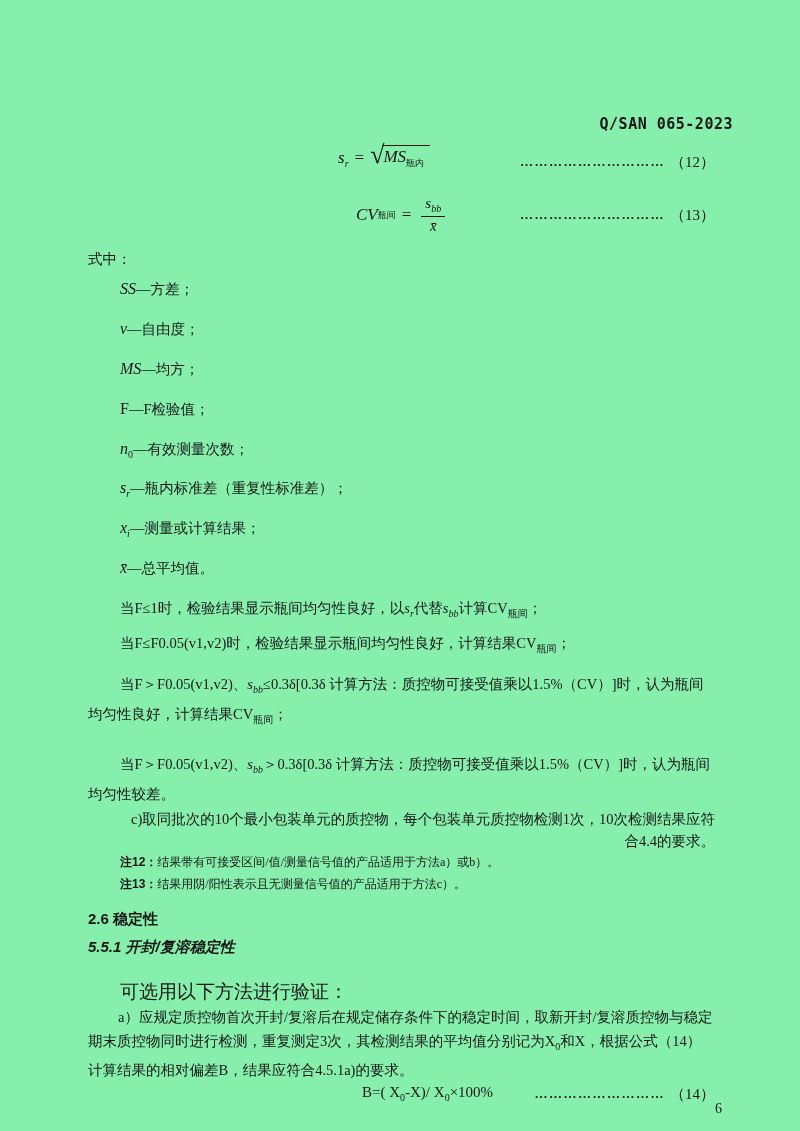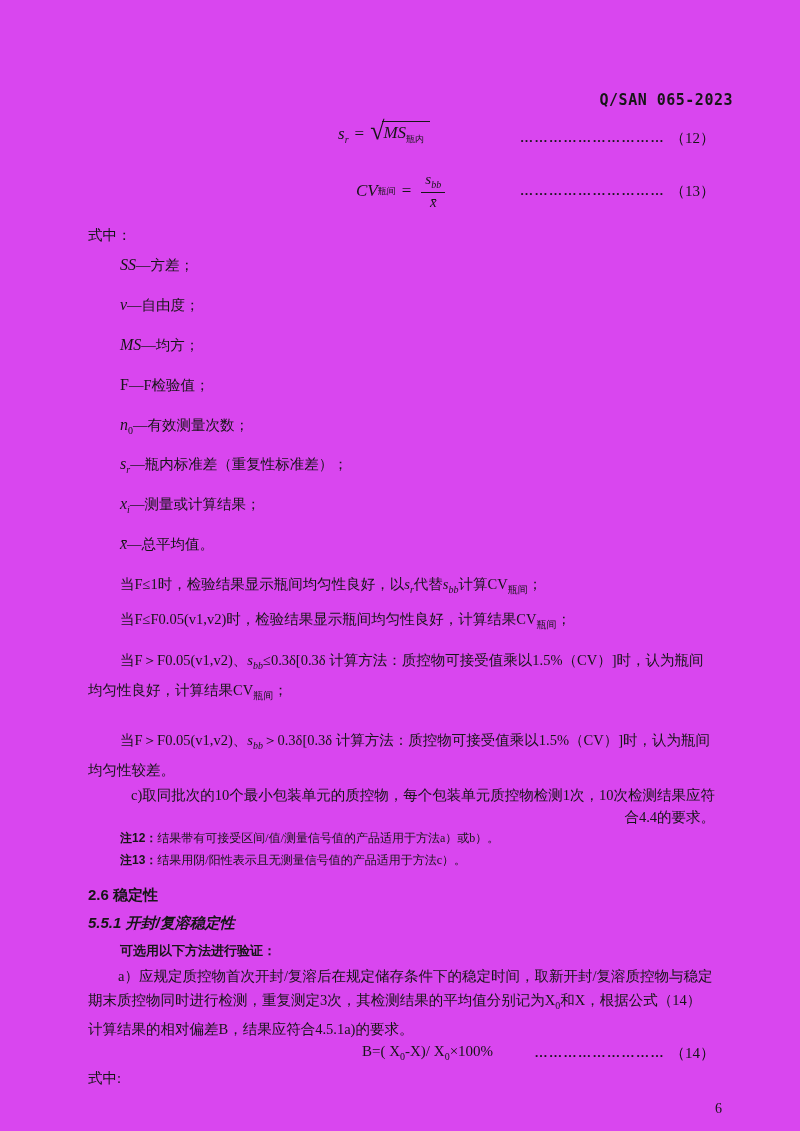--- a/index.html
+++ b/index.html
@@ -1,19 +1,19 @@
 <!DOCTYPE html>
 <html><head>
 <meta charset="utf-8">
 <style>
   html,body{margin:0;padding:0;background:#ffffff;}
   .page{
-    width:800px;height:1131px;background:#d946ef;color:#161616;
+    width:800px;height:1131px;background:#86efac;color:#161616;
     position:relative;box-sizing:border-box;
-    padding:92px 85px 0 88px;overflow:hidden;
+    padding:116px 85px 0 88px;overflow:hidden;
     font-family:"Liberation Serif","DejaVu Serif",serif;
   }
   .doc-number{
     text-align:right;margin-right:-18px;
     font-family:"DejaVu Sans Mono","Liberation Mono",monospace;
     font-weight:bold;font-size:15px;line-height:16px;letter-spacing:0.5px;
   }
   .math{font-style:italic;font-family:"Liberation Serif","DejaVu Serif",serif;}
   .msub{font-size:10px;font-style:italic;}
   .msub.cn{font-style:normal;font-size:9px;}
@@ -47,21 +47,21 @@
   .para{font-size:14.5px;line-height:24px;text-indent:32px;}
   .cond3{margin-top:14px;}
   .cond4{margin-top:20px;}
   .item-c{margin-top:2px;line-height:22px;text-indent:30px;text-align:right;}
   .note{margin:2px 0 0 32px;font-size:12px;line-height:16px;}
   .note + .note{margin-top:6px;}
   .note-label{font-family:"Liberation Sans",sans-serif;font-weight:bold;}
   .h2{font-family:"Liberation Sans",sans-serif;font-weight:bold;font-size:15px;line-height:18px;}
   .h-55{margin-top:18px;}
   .h-551{margin-top:10px;font-style:italic;}
-  .p-intro{margin-top:10px;text-indent:32px;font-size:13px;line-height:18px;font-weight:bold;}
+  .p-intro{margin-top:27px;text-indent:32px;font-size:19px;line-height:18px;}
   .item-a{margin-top:4px;line-height:24px;text-indent:30px;}
   .where2{font-size:14.5px;line-height:18px;margin-top:6px;}
   .xsub{font-size:10px;font-style:normal;}
   .page-num{position:absolute;bottom:14px;right:78px;font-size:14px;}
 </style>
 </head>
 <body>
 
 <div class="page">
 
@@ -143,16 +143,15 @@
   <div class="formula-row row-f14">
     <span class="f-expr">
       <span>B=( X</span><sub class="xsub">0</sub><span>-X)/ X</span><sub class="xsub">0</sub><span>×100%</span>
     </span>
     <span class="f-lead">
       <span class="leader">………………………</span>
       <span class="eqnum">（14）</span>
     </span>
   </div>
 
-  <div class="where2">式中:</div>
 
   <div class="page-num">6</div>
 </div>
 
 </body></html>

